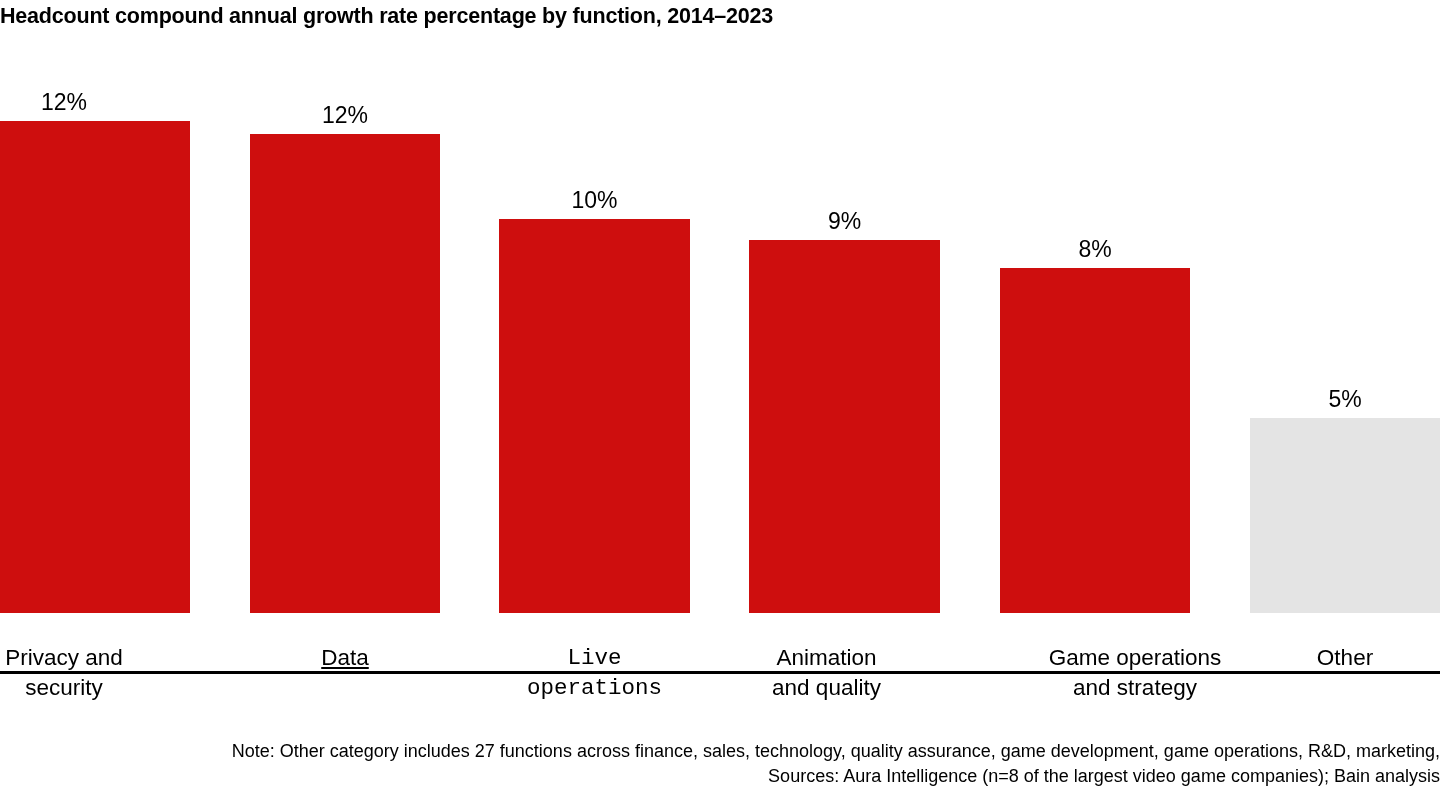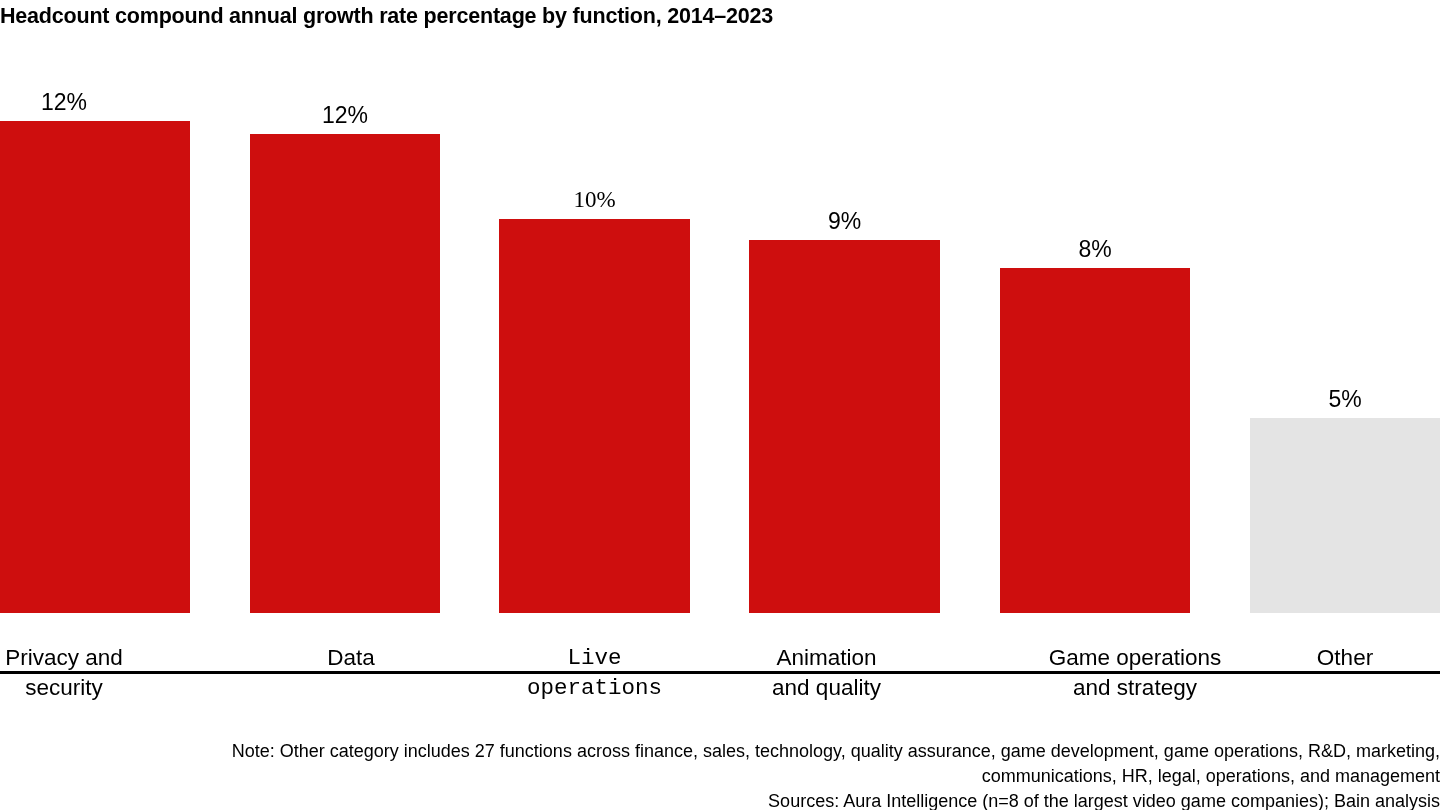--- a/index.html
+++ b/index.html
@@ -115,21 +115,21 @@
     <div class="bar-group" style="left:-62px; width:252px;">
       <div class="bar red" style="height:492px;"></div>
       <div class="bar-value" style="bottom:498px;">12%</div>
     </div>
 
     <div class="bar-group" style="left:250px; width:190px;">
       <div class="bar red" style="height:479px;"></div>
       <div class="bar-value" style="bottom:485px;">12%</div>
     </div>
 
-    <div class="bar-group" style="left:499px; width:191px;font-family:Liberation Serif, serif;">
+    <div class="bar-group" style="left:499px; width:191px;">
       <div class="bar red" style="height:394px;"></div>
       <div class="bar-value" style="bottom:400px;">10%</div>
     </div>
 
     <div class="bar-group" style="left:749px; width:191px;">
       <div class="bar red" style="height:373px;"></div>
       <div class="bar-value" style="bottom:379px;">9%</div>
     </div>
 
     <div class="bar-group" style="left:1000px; width:190px;">
@@ -143,21 +143,21 @@
     </div>
 
     <div id="axis-baseline"></div>
   </div>
 
   <div class="cat-label" style="left:-62px; width:252px;">
     <div>Privacy and</div>
     <div>security</div>
   </div>
 
-  <div class="cat-label" style="left:256px; width:190px;">
+  <div class="cat-label" style="left:250px; width:190px;text-decoration:underline;">
     <div>Data</div>
   </div>
 
   <div class="cat-label" style="left:499px; width:191px;font-family:Liberation Mono, monospace;">
     <div>Live operations</div>
   </div>
 
   <div class="cat-label" style="left:731px; width:191px;">
     <div>Animation</div>
     <div>and quality</div>
@@ -167,17 +167,16 @@
     <div>Game operations</div>
     <div>and strategy</div>
   </div>
 
   <div class="cat-label" style="left:1250px; width:190px;">
     <div>Other</div>
   </div>
 
   <div id="footnotes">
     <div>Note: Other category includes 27 functions across finance, sales, technology, quality assurance, game development, game operations, R&amp;D, marketing,</div>
-    <div>communications, HR, legal, operations, and management</div>
     <div>Sources: Aura Intelligence (n=8 of the largest video game companies); Bain analysis</div>
   </div>
 
 </div>
 
 </body></html>

